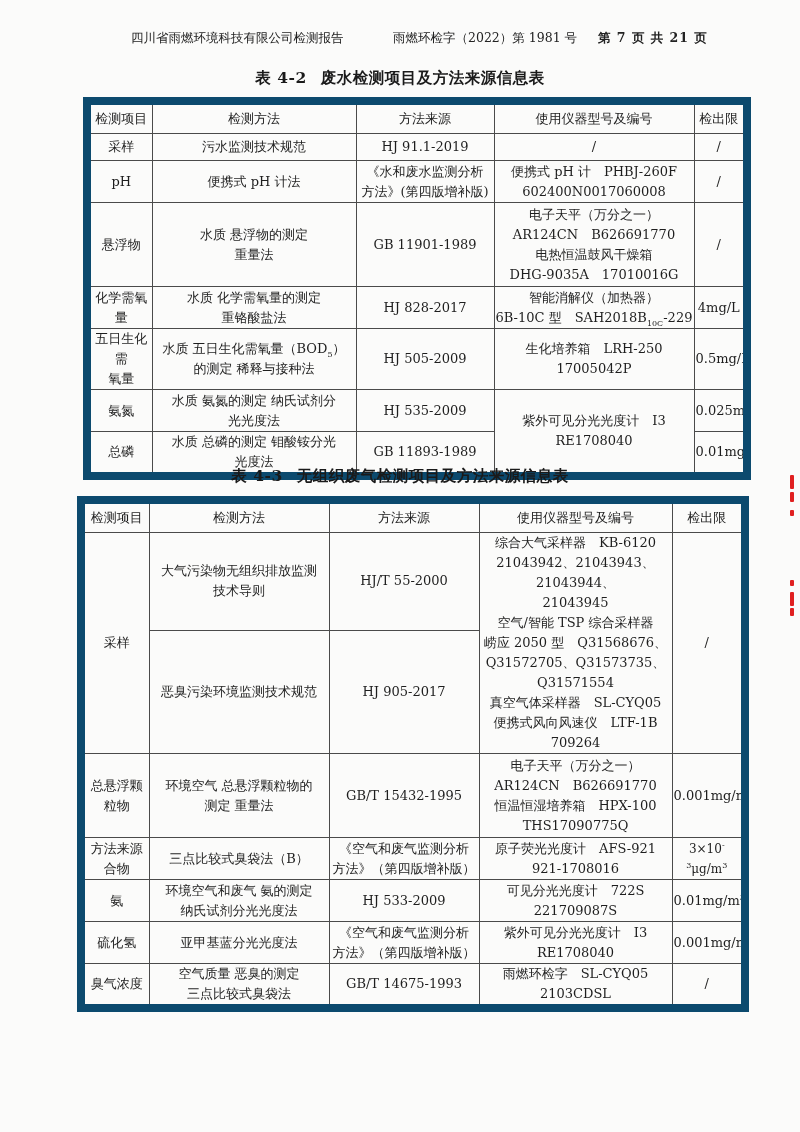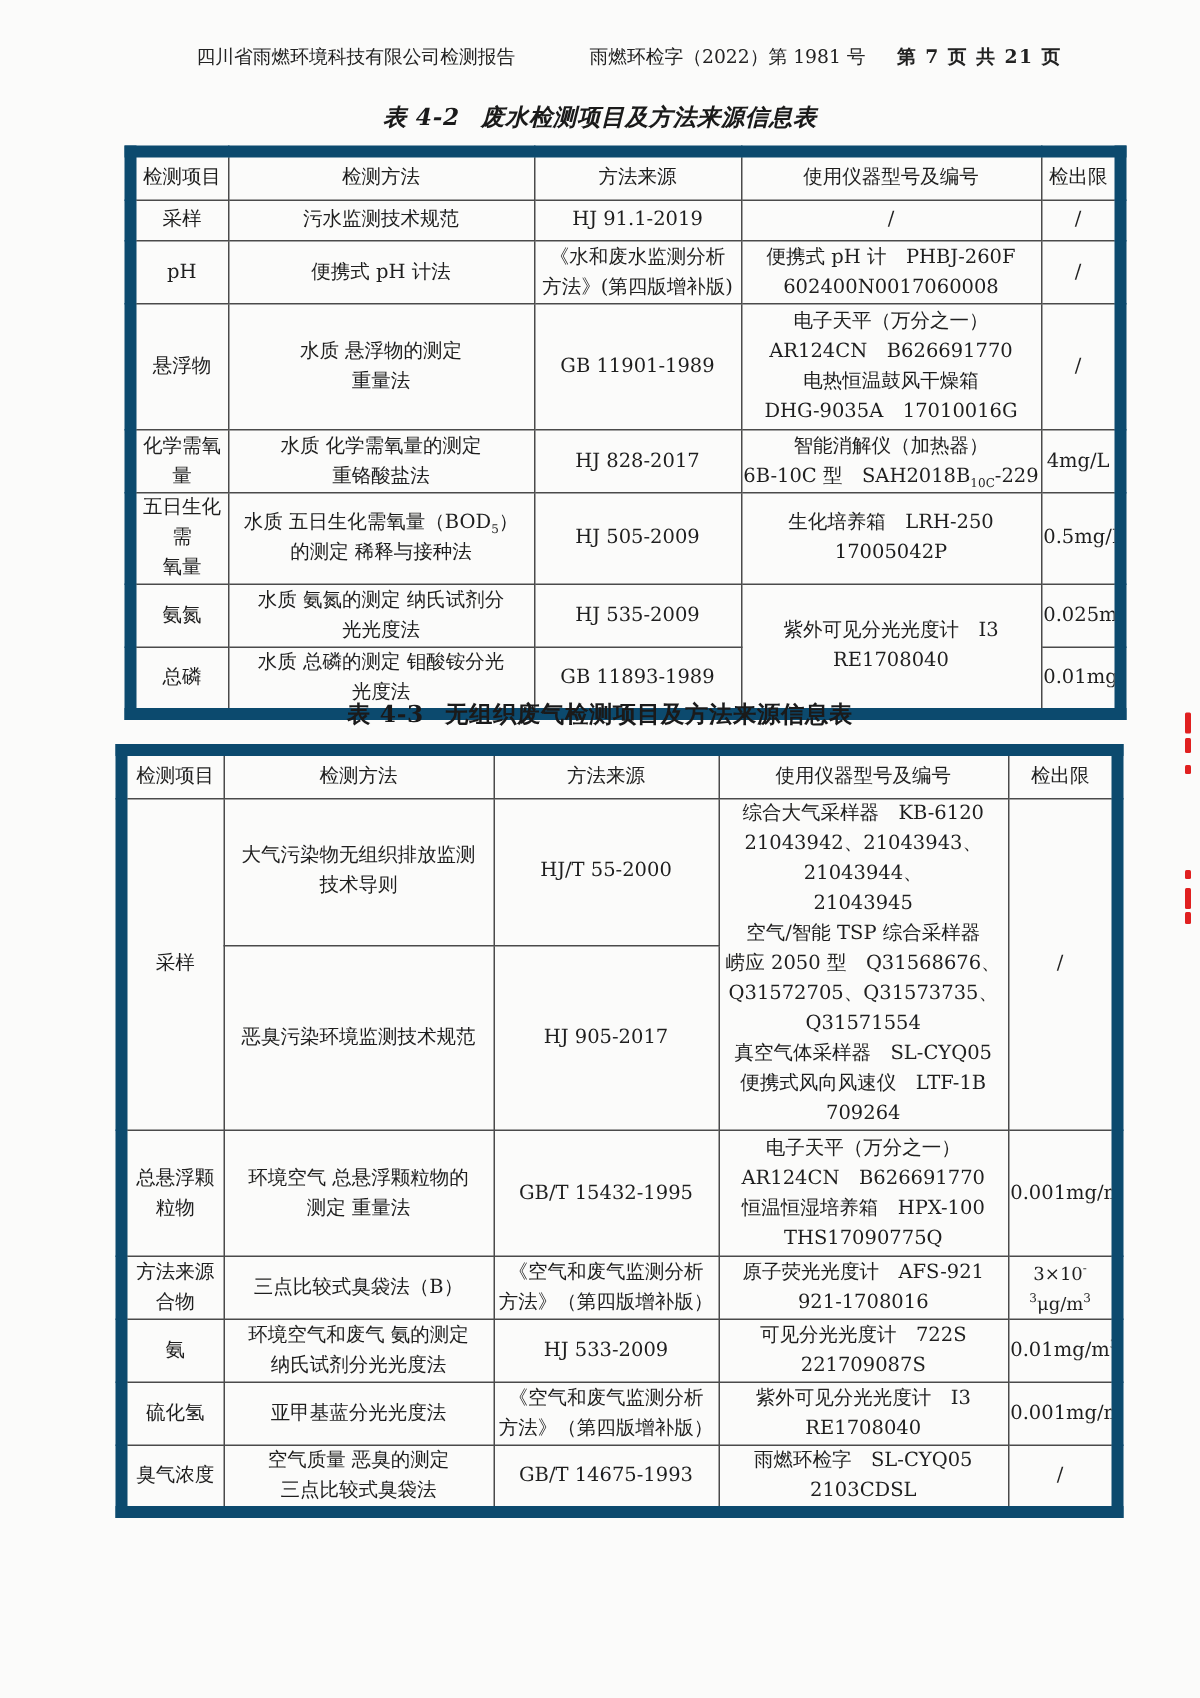--- a/index.html
+++ b/index.html
@@ -37,21 +37,21 @@
 </style>
 </head>
 <body>
 
 <div class="header">
   <span class="h-company">四川省雨燃环境科技有限公司检测报告</span>
   <span class="h-report">雨燃环检字（2022）第 1981 号</span>
   <span class="h-page">第 7 页 共 21 页</span>
 </div>
 
-<div class="title" style="top:68px;font-style:italic;">
+<div class="title" style="top:68px;">
   <span class="num">表 4-2</span><span>废水检测项目及方法来源信息表</span>
 </div>
 
 <table class="outer" style="left:83px; top:97px; width:660px;">
   <colgroup>
       <col style="width:65px">
       <col style="width:204px">
       <col style="width:138px">
       <col style="width:200px">
       <col style="width:53px">

